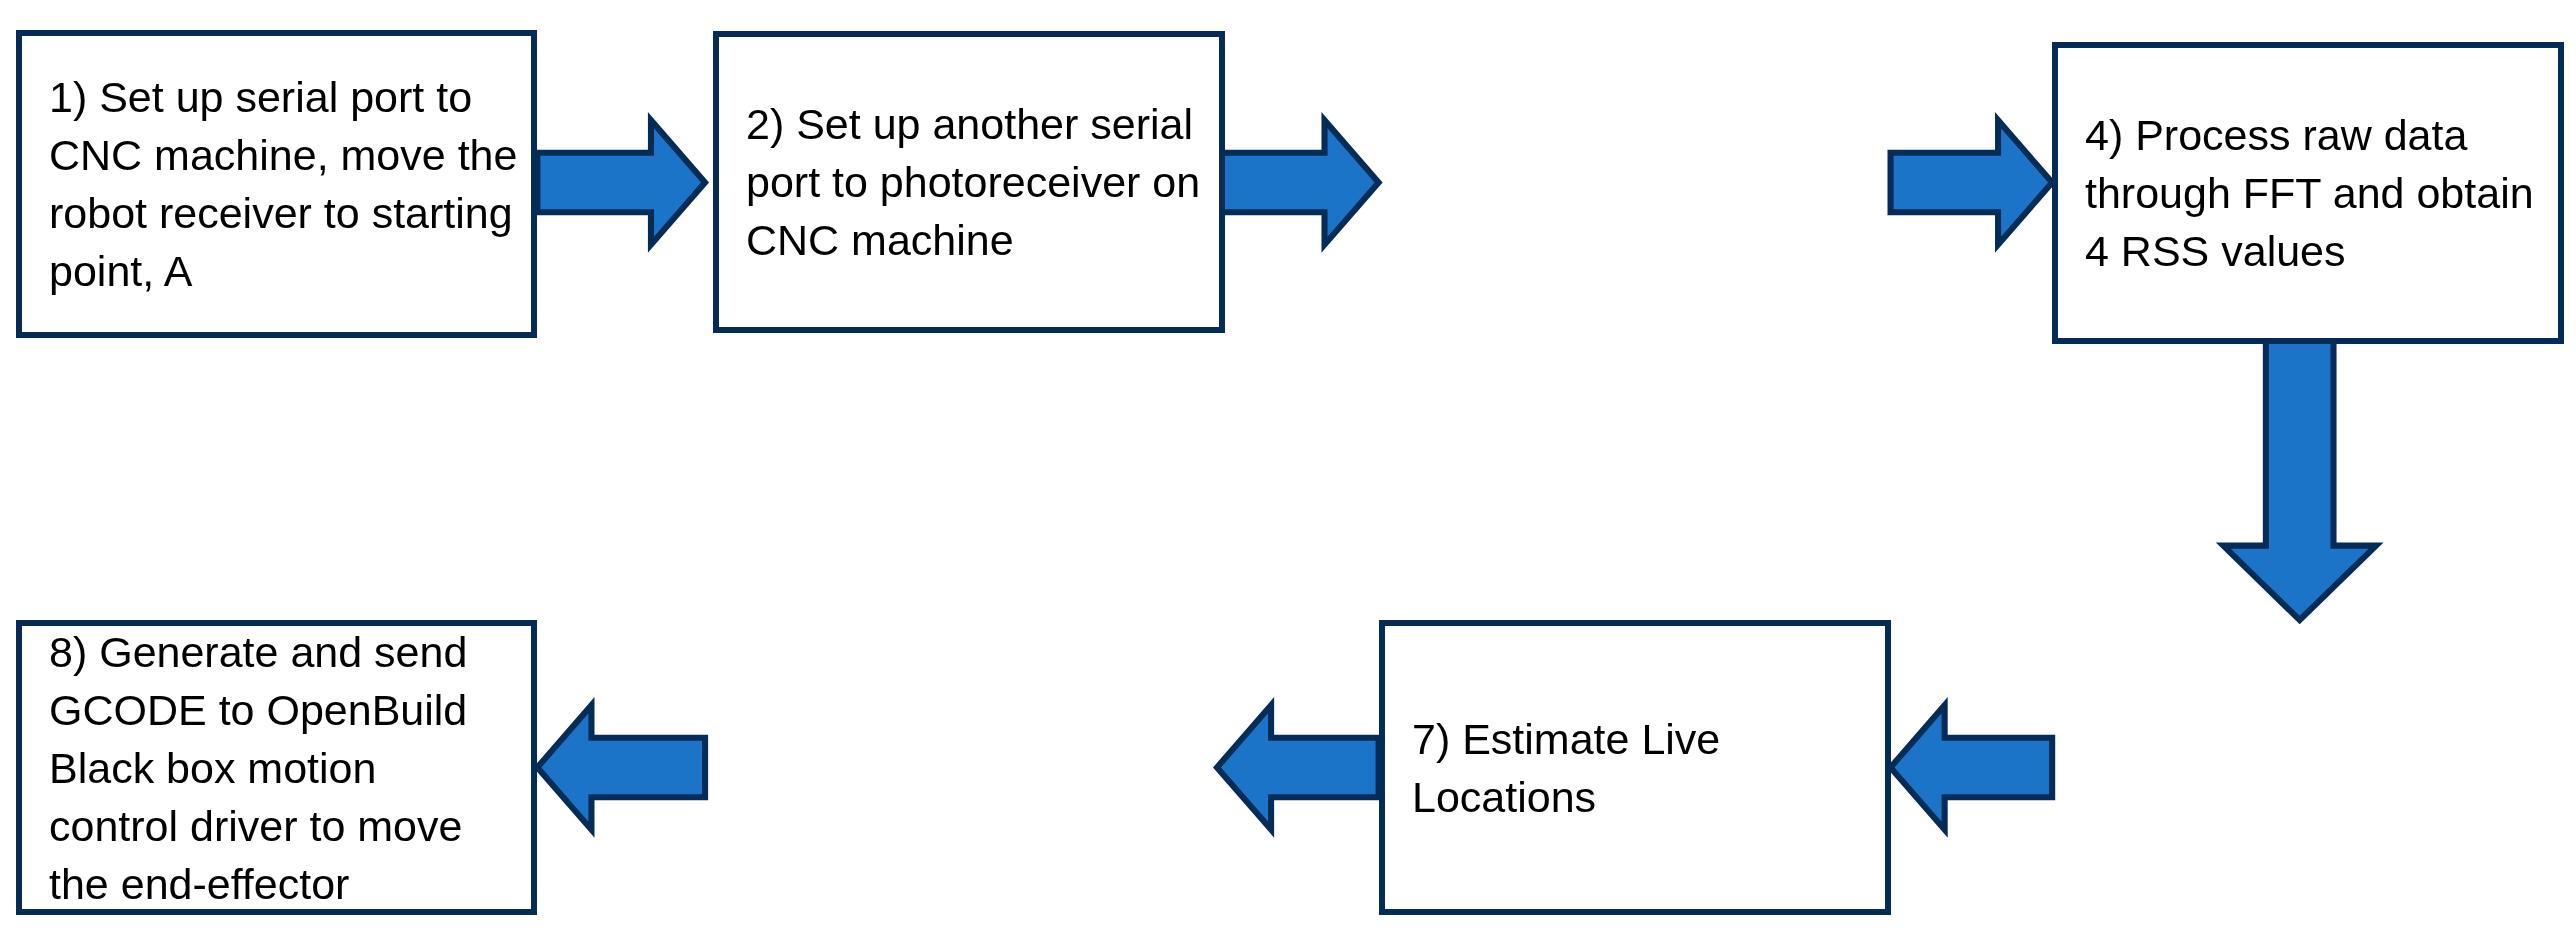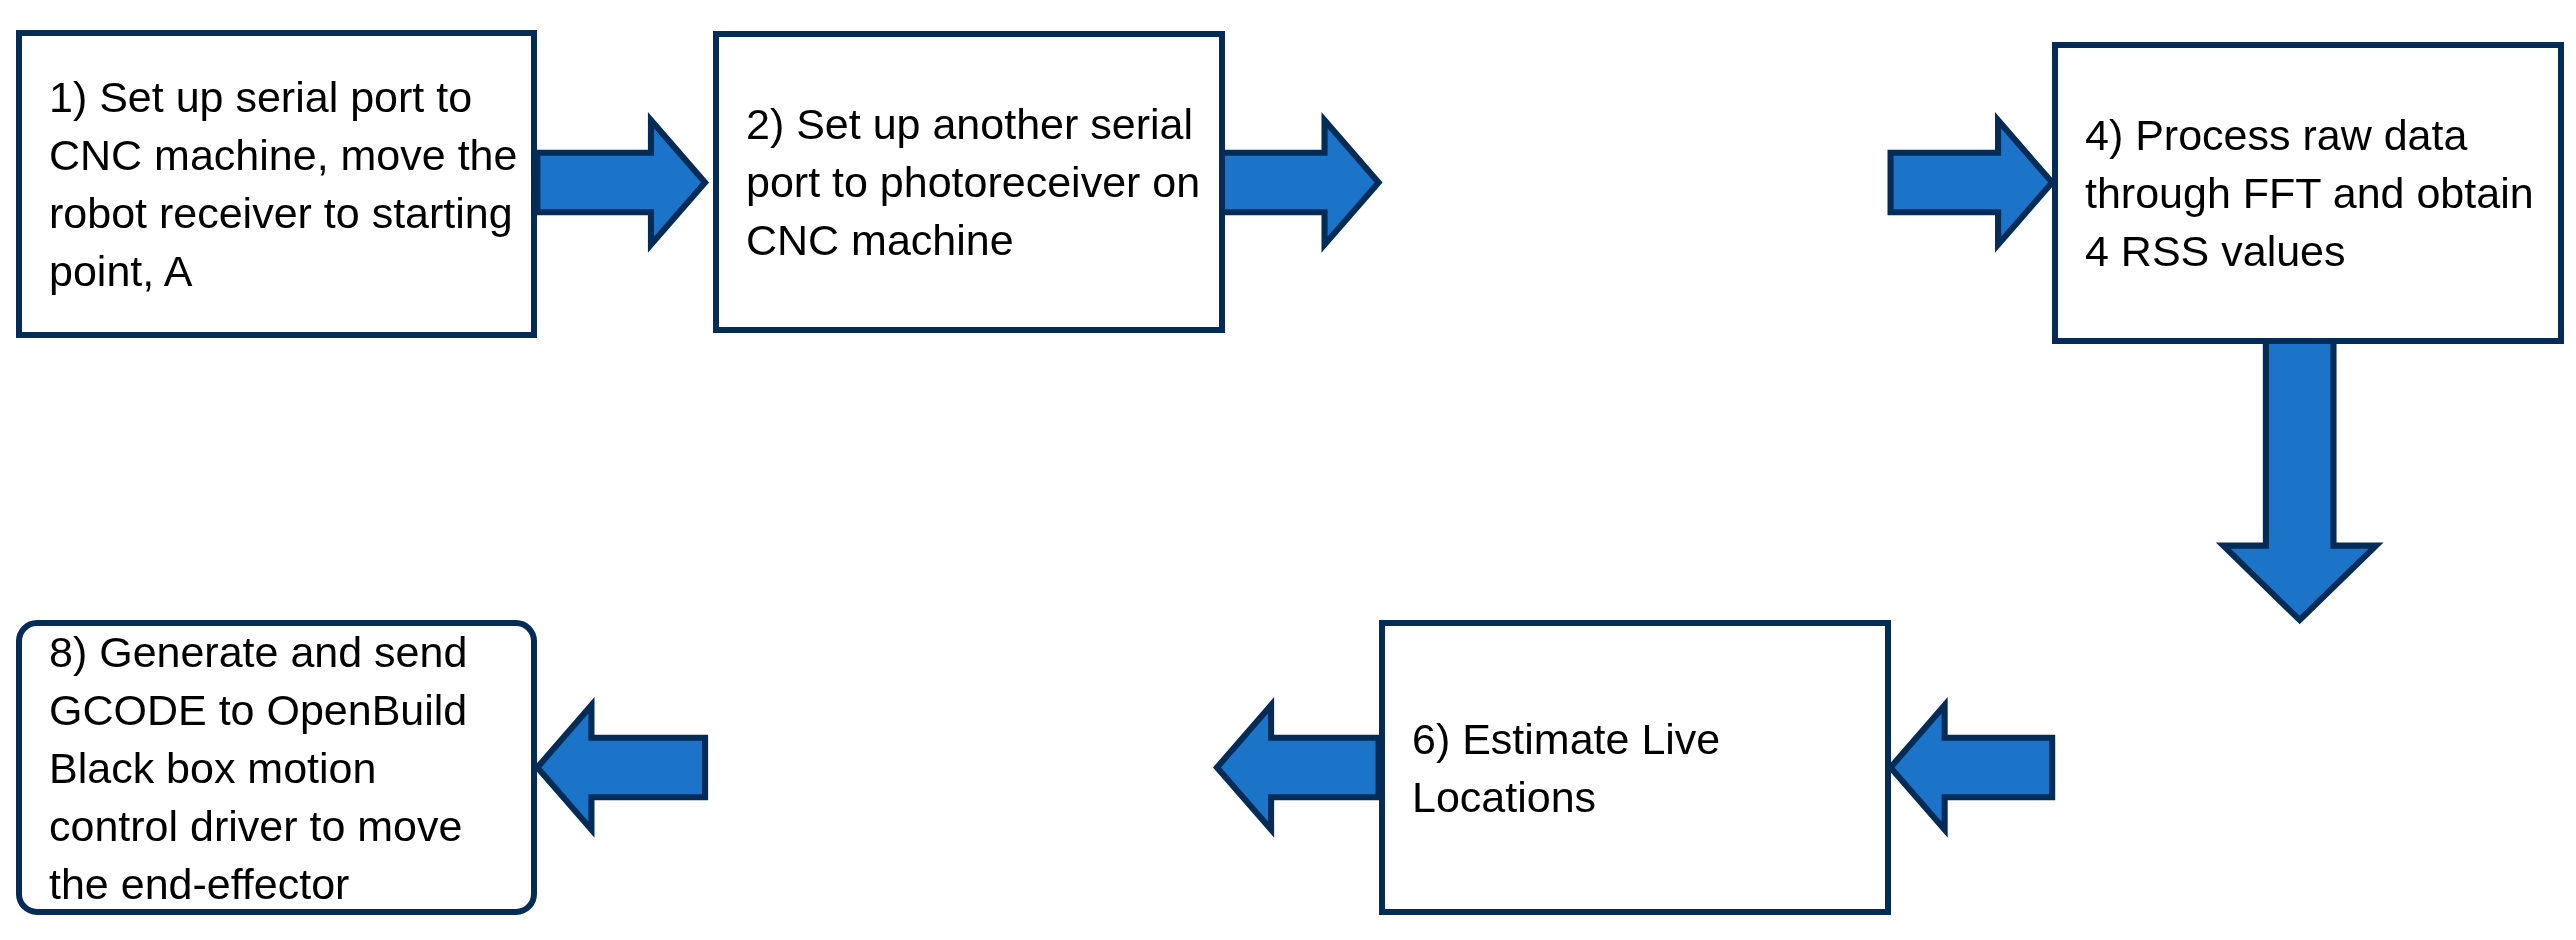--- a/index.html
+++ b/index.html
@@ -47,21 +47,21 @@
     text-align: left;
   }
   
   .box-1 { left: 16px;   top: 21.6px;  width: 521px; height: 308px; }
   .box-2 { left: 713px; top: 23px;  width: 512px; height: 302px; }
   .box-3 { left: 1379px; top: 23px;  width: 512px; height: 302px; }
   .box-4 { left: 2052px; top: 34px;  width: 512px; height: 302px; }
   .box-5 { left: 2052px; top: 612px; width: 512px; height: 295px; }
   .box-6 { left: 1379px; top: 612px; width: 512px; height: 295px; }
   .box-7 { left: 705px; top: 612px; width: 512px; height: 295px; }
-  .box-8 { left: 16px;   top: 612px; width: 521px; height: 295px; border-radius: 21px; }
+  .box-8 { left: 16px;   top: 612px; width: 521px; height: 295px; }
 </style>
 </head>
 <body>
 
 <div class="canvas">
 
   <svg class="arrow-layer" viewBox="0 0 3808 1390" aria-hidden="true">
 
     <polygon points="794,214 962,214 962,166 1042,258 962,350 962,302 794,302"></polygon>
     <polygon points="1799,214 1958,214 1958,166 2038,258 1958,350 1958,302 1799,302"></polygon>
@@ -84,21 +84,21 @@
     <div class="step-text">2) Set up another serial
 port to photoreceiver on
 CNC machine</div>
   </div>
   <div class="step-box box-4">
     <div class="step-text">4) Process raw data
 through FFT and obtain
 4 RSS values</div>
   </div>
   <div class="step-box box-6">
-    <div class="step-text">6) Estimate Live
+    <div class="step-text">7) Estimate Live
 Locations</div>
   </div>
   <div class="step-box box-8">
     <div class="step-text">8) Generate and send
 GCODE to OpenBuild
 Black box motion
 control driver to move
 the end-effector</div>
   </div>
 

